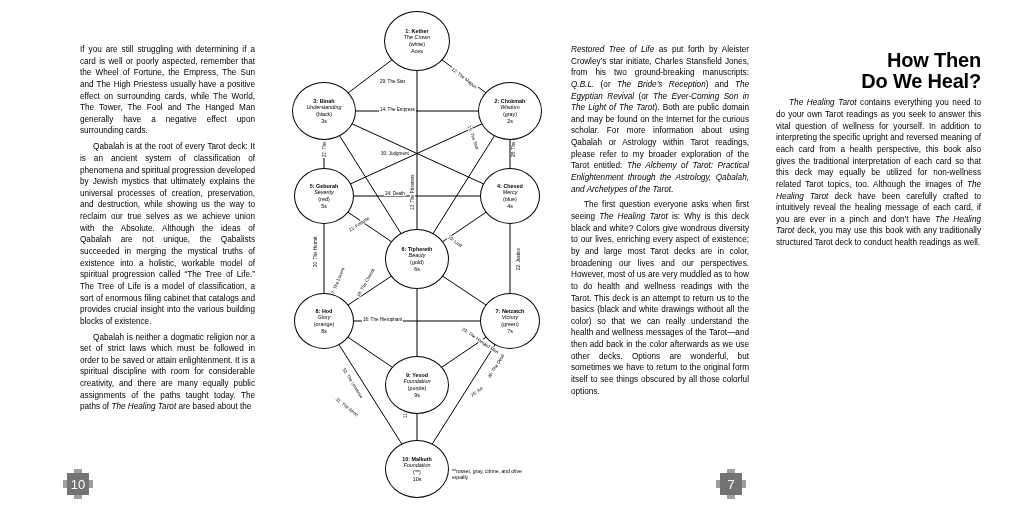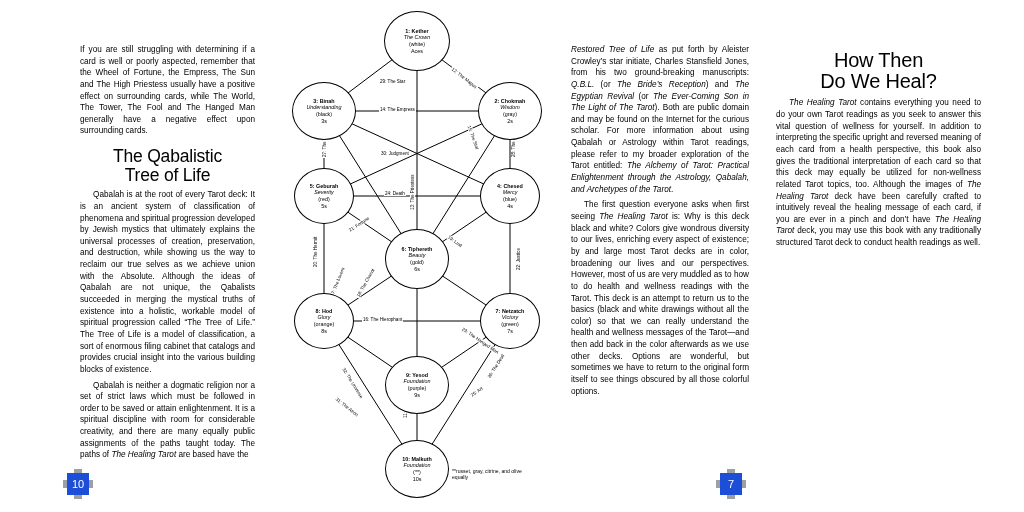--- a/index.html
+++ b/index.html
@@ -18,39 +18,39 @@
     position:absolute;
     font-size:8.2px;
     line-height:1.42;
     text-align:justify;
   }
   .col p { margin:0 0 0.5em 0; }
   .col p.indent { text-indent:1.6em; }
   h2.head {
     font-size:17.5px;
     line-height:1.06;
-    font-weight:normal;
+    font-weight:bold;
     margin:10px 0 5px 0;
     letter-spacing:-0.2px;
-    text-align:center;
+    text-align:right;
   }
   h2.head.big { font-size:20px; }
   i, em { }
 
   #col-left  { left:60px;  top:44px;  width:175px; }
   #col-mid   { left:551px; top:44px;  width:178px; }
   #col-right { left:756px; top:40px;  width:205px; }
 
   
   .pagenum {
     position:absolute;
     width:22px; height:22px;
-    background:#1d4ed8;
+    background:#737373;
     color:#fff;
-    font-size:11px;
+    font-size:13px;
     display:flex; align-items:center; justify-content:center;
   }
   #pn-left  { left:47px;  top:473px; }
   #pn-right { left:700px; top:473px; }
   .pagenum .kn {
     position:absolute; width:30px; height:8px; background:#9ba0a4;
     left:-4px; top:7px; z-index:-1;
   }
   .pagenum .kn2 {
     position:absolute; width:8px; height:30px; background:#9ba0a4;
@@ -92,23 +92,22 @@
     z-index:6;
   }
 </style>
 </head>
 <body>
 
 <div class="spread">
 
   <div class="col" id="col-left">
     <p>If you are still struggling with determining if a card is well or poorly aspected, remember that the Wheel of Fortune, the Empress, The Sun and The High Priestess usually have a positive effect on surrounding cards, while The World, The Tower, The Fool and The Hanged Man generally have a negative effect upon surrounding cards.</p>
-    <h2 class="head">The Qabalistic<br>Tree of Life</h2>
     <p class="indent">Qabalah is at the root of every Tarot deck: It is an ancient system of classification of phenomena and spiritual progression developed by Jewish mystics that ultimately explains the universal processes of creation, preservation, and destruction, while showing us the way to reclaim our true selves as we achieve union with the Absolute. Although the ideas of Qabalah are not unique, the Qabalists succeeded in merging the mystical truths of existence into a holistic, workable model of spiritual progression called “The Tree of Life.” The Tree of Life is a model of classification, a sort of enormous filing cabinet that catalogs and provides crucial insight into the various building blocks of existence.</p>
-    <p class="indent"><span>Qabalah is neither a dogmatic religion nor a set of strict laws which must be followed in order to be saved or attain enlightenment. It is a spiritual discipline with room for considerable creativity, and there are many equally public assignments of the paths taught today. The paths of </span><em>The Healing Tarot</em><span> are based have the</span></p>
+    <p class="indent"><span>Qabalah is neither a dogmatic religion nor a set of strict laws which must be followed in order to be saved or attain enlightenment. It is a spiritual discipline with room for considerable creativity, and there are many equally public assignments of the paths taught today. The paths of </span><em>The Healing Tarot</em><span> are based about the</span></p>
   </div>
 
   <div class="col" id="col-mid">
     <p><em>Restored Tree of Life</em><span> as put forth by Aleister Crowley’s star initiate, Charles Stansfield Jones, from his two ground-breaking manuscripts: </span><em>Q.B.L.</em><span> (or </span><em>The Bride’s Reception</em><span>) and </span><em>The Egyptian Revival</em><span> (or </span><em>The Ever-Coming Son in The Light of The Tarot</em><span>). Both are public domain and may be found on the Internet for the curious scholar. For more information about using Qabalah or Astrology within Tarot readings, please refer to my broader exploration of the Tarot entitled: </span><em>The Alchemy of Tarot: Practical Enlightenment through the Astrology, Qabalah, and Archetypes of the Tarot</em><span>.</span></p>
     <p class="indent"><span>The first question everyone asks when first seeing </span><em>The Healing Tarot</em><span> is: Why is this deck black and white? Colors give wondrous diversity to our lives, enriching every aspect of existence; by and large most Tarot decks are in color, broadening our lives and our perspectives. However, most of us are very muddled as to how to do health and wellness readings with the Tarot. This deck is an attempt to return us to the basics (black and white drawings without all the color) so that we can really understand the health and wellness messages of the Tarot—and then add back in the color afterwards as we use other decks. Options are wonderful, but sometimes we have to return to the original form itself to see things obscured by all those colorful options.</span></p>
   </div>
 
   <div class="col" id="col-right">
     <h2 class="head big">How Then<br>Do We Heal?</h2>
     <p class="indent"><em>The Healing Tarot</em><span> contains everything you need to do your own Tarot readings as you seek to answer this vital question of wellness for yourself. In addition to interpreting the specific upright and reversed meaning of each card from a health perspective, this book also gives the traditional interpretation of each card so that this deck may equally be utilized for non-wellness related Tarot topics, too. Although the images of </span><em>The Healing Tarot</em><span> deck have been carefully crafted to intuitively reveal the healing message of each card, if you are ever in a pinch and don’t have </span><em>The Healing Tarot</em><span> deck, you may use this book with any traditionally structured Tarot deck to conduct health readings as well.</span></p>

